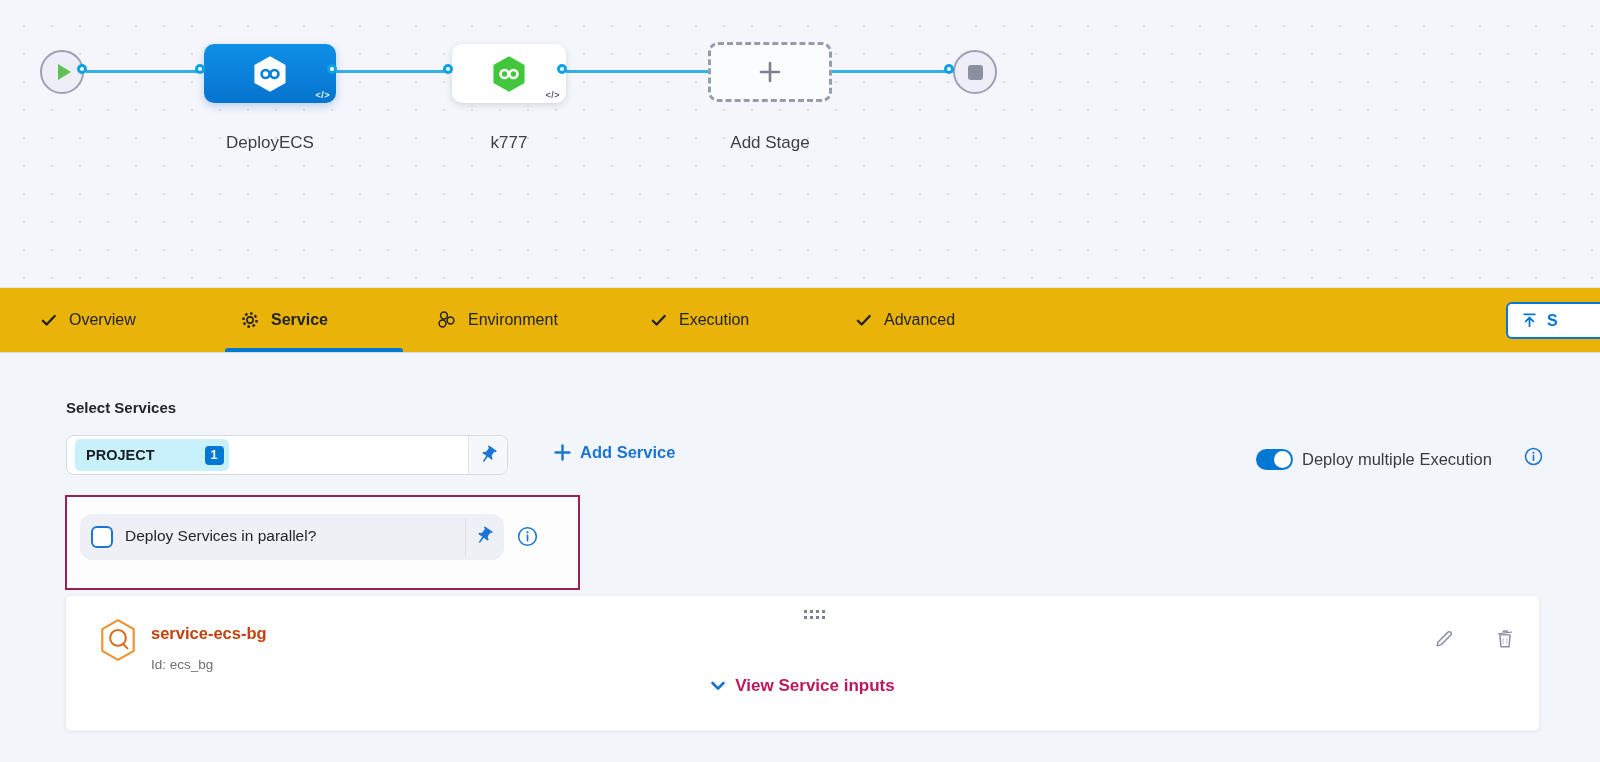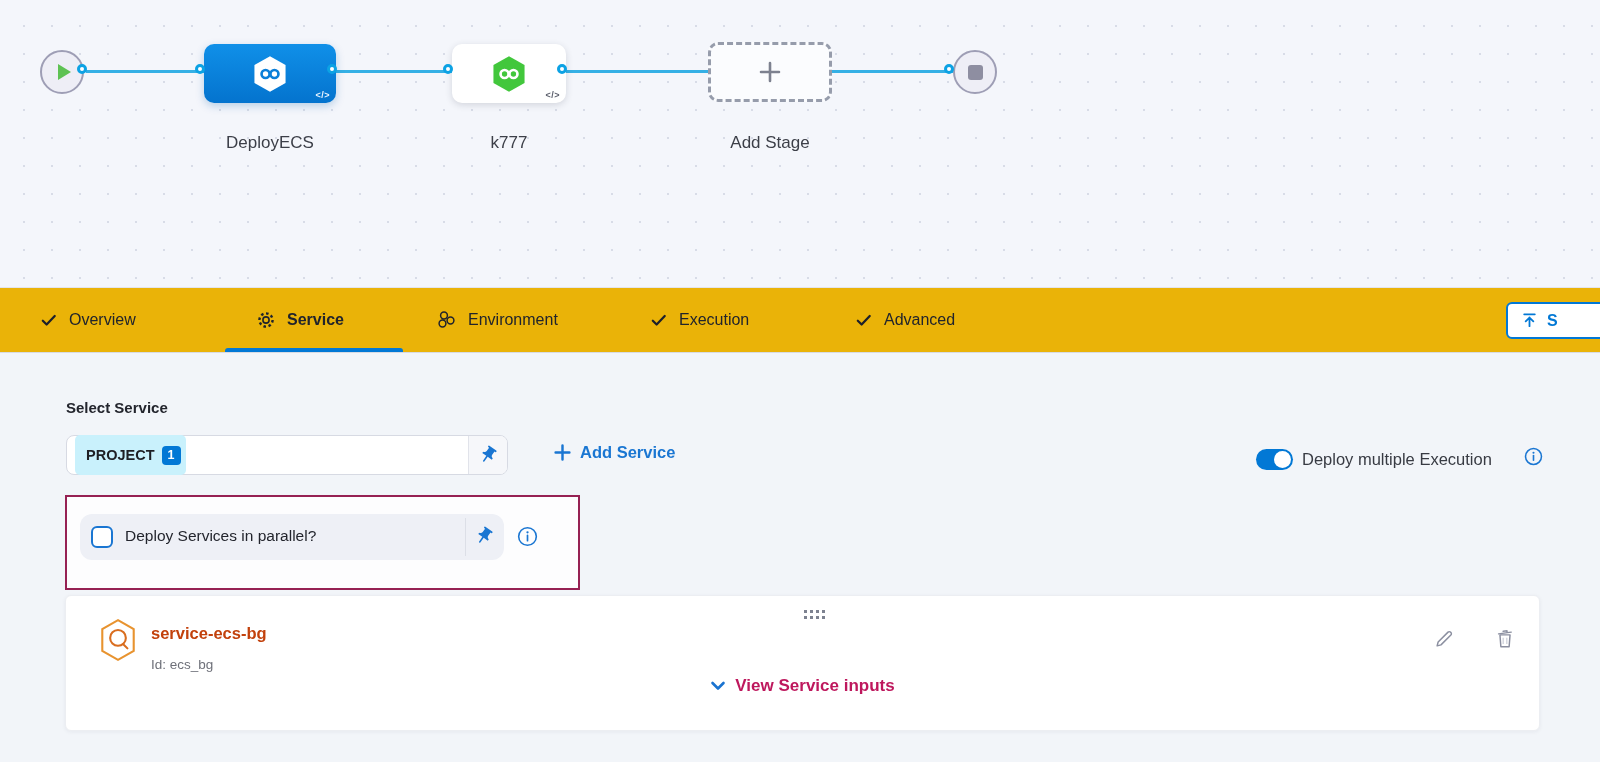--- a/index.html
+++ b/index.html
@@ -45,22 +45,22 @@
     background:#0278d5; border-radius:3px 3px 0 0; }
   .save-btn { position:absolute; left:1506px; top:302px; height:37px; width:130px;
     border:2px solid #0278d5; border-radius:6px; background:#fff; color:#0278d5;
     font-size:16px; font-weight:bold; display:flex; align-items:center; gap:9px; padding-left:13px; }
 
   
   .content { position:absolute; left:0; top:353px; width:1600px; height:409px; background:#f2f5f9; }
   .select-label { position:absolute; left:66px; top:46px; font-size:15px; font-weight:bold; color:#23252d; }
   .select-box { position:absolute; left:66px; top:82px; width:442px; height:40px; background:#fff;
     border:1px solid #d7dae3; border-radius:8px; display:flex; align-items:center; padding-left:8px; }
-  .chip { display:flex; align-items:center; background:#c9f1fc; border-radius:5px; height:40px;
-    padding:0 5px 0 11px; font-size:14.5px; font-weight:bold; color:#1d1f24; }
+  .chip { display:flex; align-items:center; background:#c9f1fc; border-radius:5px; height:32px;
+    padding:0 5px 0 11px; font-size:14.5px; font-weight:bold; color:#1d1f24;gap:43px; }
   .chip-badge { margin-left:7px; min-width:19px; height:19px; background:#0278d5; color:#fff;
     border-radius:4px; font-size:12.5px; font-weight:bold; display:flex; align-items:center; justify-content:center; padding:0 4px; }
   .pin-section { position:absolute; right:0; top:0; width:39px; height:38px; border-left:1px solid #e1e3ea;
     background:#f6f7fa; border-radius:0 7px 7px 0; display:flex; align-items:center; justify-content:center; }
   .add-service { position:absolute; left:554px; top:90px; display:flex; align-items:center; gap:9px;
     color:#1a76d2; font-size:16.5px; font-weight:bold; cursor:pointer; }
   .toggle { position:absolute; left:1256px; top:96px; width:37px; height:21px; border-radius:11px;
     background:#0278d5; cursor:pointer; }
   .toggle-knob { position:absolute; right:2px; top:2px; width:17px; height:17px; border-radius:50%; background:#fff; }
   .toggle-label { position:absolute; left:1302px; top:97px; font-size:16.5px; color:#383b43; }
@@ -146,21 +146,21 @@
     <div class="stage-label" style="left:708px;width:124px;">Add Stage</div>
   </div>
 
   <div class="tabbar">
     <div class="tab" style="left:40px;">
       <svg width="18" height="18" viewBox="0 0 16 16">
         <path d="M2.5 8.6l3.4 3.4 7.2-7.6" stroke="#1d202a" stroke-width="2" fill="none" stroke-linecap="round" stroke-linejoin="round"></path>
       </svg>
       <span>Overview</span>
     </div>
-    <div class="tab active" style="left:256px;">
+    <div class="tab active" style="left:240px;">
       <svg width="20" height="20" viewBox="0 0 20 20">
         <circle cx="10" cy="10" r="3.1" fill="none" stroke="#20232c" stroke-width="1.6"></circle>
         <circle cx="10" cy="10" r="6.6" fill="none" stroke="#20232c" stroke-width="2.4" stroke-dasharray="2.6 2.55"></circle>
       </svg>
       <span>Service</span>
     </div>
     <div class="tab" style="left:437px;justify-content:center;">
       <svg width="20" height="20" viewBox="0 0 20 20">
         <circle cx="7" cy="5.5" r="3.4" fill="none" stroke="#20232c" stroke-width="1.5"></circle>
         <circle cx="5.5" cy="13.5" r="3.4" fill="none" stroke="#20232c" stroke-width="1.5"></circle>
@@ -185,21 +185,21 @@
 
   <div class="save-btn">
     <svg width="17" height="17" viewBox="0 0 16 16">
       <path d="M3 2.2h10M8 13.3V5.2M4.4 8.8L8 5.2l3.6 3.6" stroke="#0278d5" stroke-width="1.7" fill="none" stroke-linecap="round" stroke-linejoin="round"></path>
     </svg>
     <span>S</span>
   </div>
 
   <div class="content">
 
-    <div class="select-label">Select Service</div>
+    <div class="select-label">Select Services</div>
 
     <div class="select-box">
       <div class="chip">
         <span>PROJECT</span>
         <span class="chip-badge">1</span>
       </div>
       <div class="pin-section">
         <svg width="20" height="20" viewBox="0 0 24 24">
           <path d="M16 9V4h1a1 1 0 000-2H7a1 1 0 000 2h1v5c0 1.66-1.34 3-3 3v2h5.97v7l1 1 1-1v-7H19v-2c-1.66 0-3-1.34-3-3z" fill="#1a76d2" transform="rotate(35 12 12)"></path>
         </svg>

